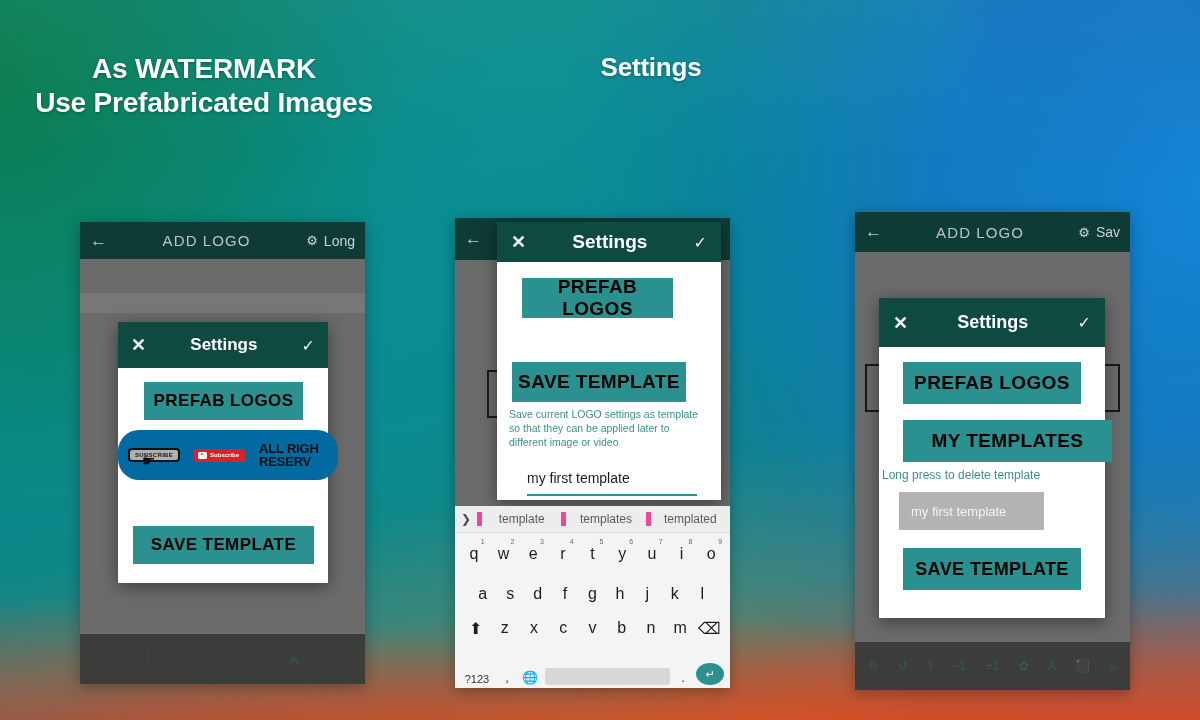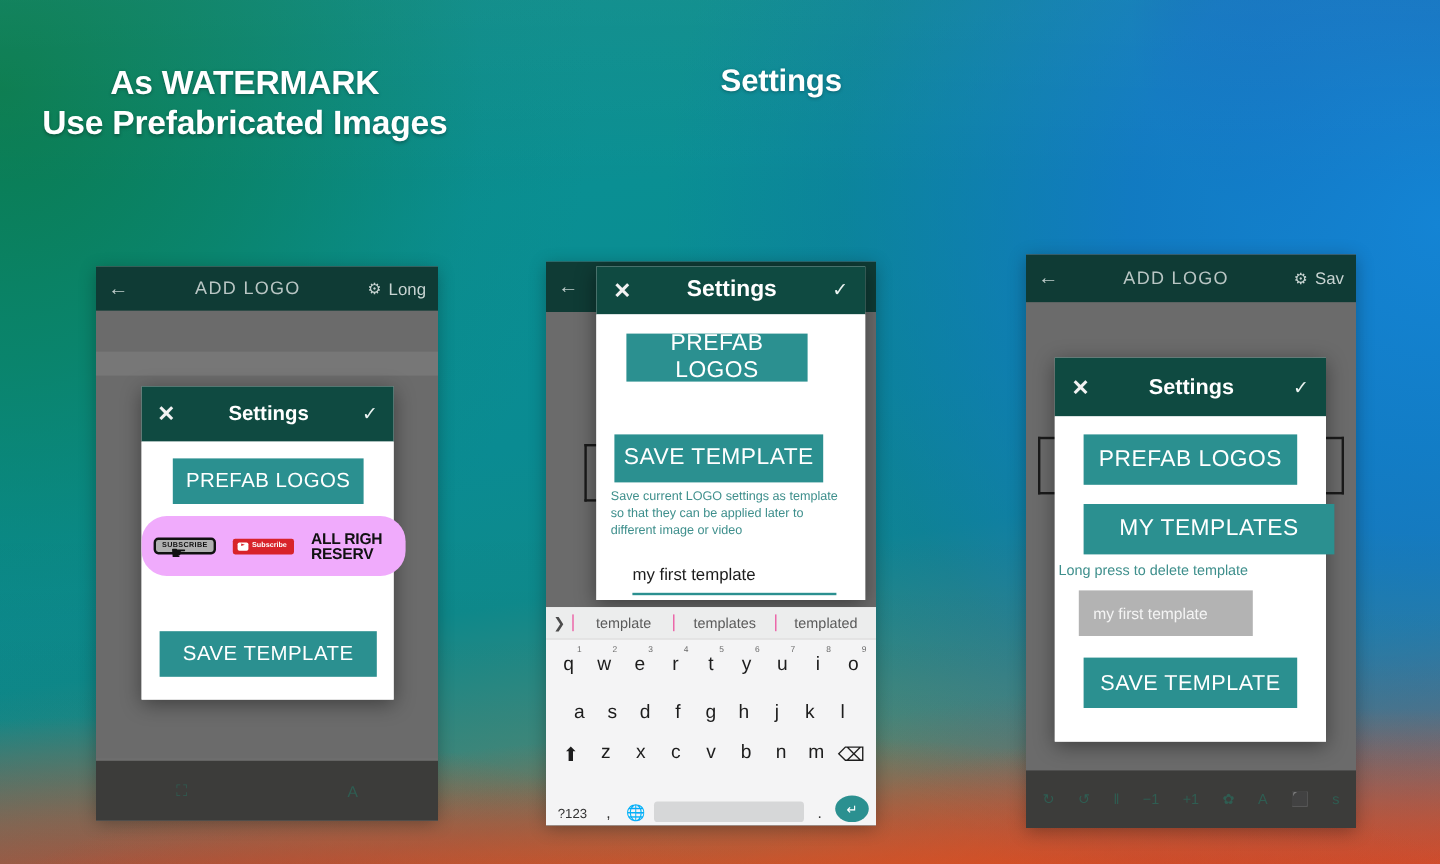--- a/index.html
+++ b/index.html
@@ -131,42 +131,42 @@
     flex: 1;
     text-align: center;
     font-weight: bold;
     color: #ffffff;
   }
   .dlg-bar .ok { font-size: 16px; color: #eaf3f1; }
   .dlg-body { background: #ffffff; }
 
   .teal-btn {
     background: #2b9090;
-    color: #ffffff;
-    font-weight: normal;
+    color: #000000;
+    font-weight: bold;
     text-align: center;
     display: flex;
     align-items: center;
     justify-content: center;
     letter-spacing: 0.4px;
   }
   .helper {
     color: #3e8f8c;
     line-height: 1.32;
   }
   .tpl-item {
     background: #b3b3b3;
     color: #f4f4f4;
     display: flex;
     align-items: center;
   }
 
   
   .logo-row {
-    background: #f0abfc;
+    background: #0369a1;
     display: flex;
     align-items: center;
     position: relative;
     border-radius: 21px;
   }
   .sub-outline {
     border: 2px solid #111;
     border-radius: 4px;
     font-size: 6px;
     font-weight: bold;
@@ -230,21 +230,21 @@
     width: 22px;
     text-align: center;
     color: #4c4c4c;
     font-size: 12px;
   }
   .sug {
     flex: 1;
     text-align: center;
     font-size: 12px;
     color: #5a5a5a;
-    border-left: 1px solid #ec4899;
+    border-left: 5px solid #ec4899;
   }
   .sug:first-of-type { border-left: none; }
   .krow {
     display: flex;
     align-items: flex-start;
     justify-content: space-around;
     padding: 0 4px;
   }
   .key {
     position: relative;

